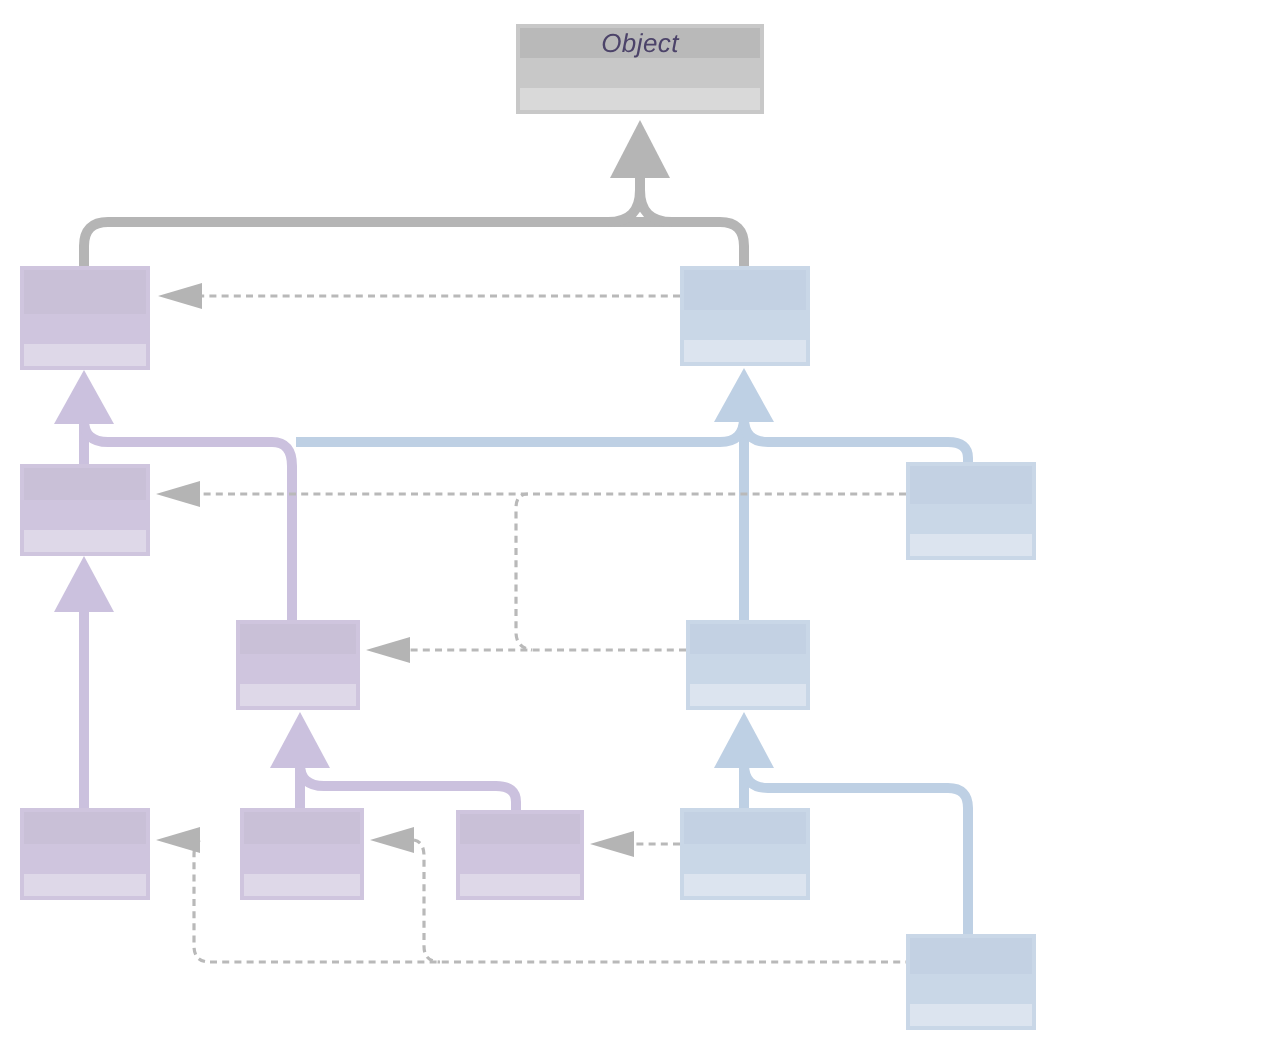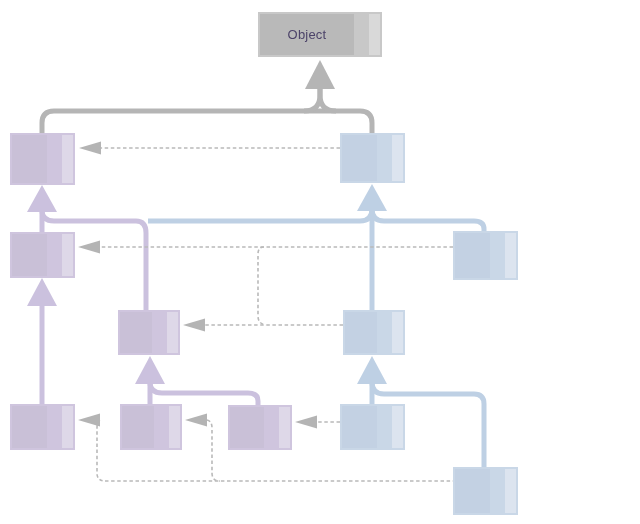--- a/index.html
+++ b/index.html
@@ -7,21 +7,21 @@
     --gray-line:#b5b5b5; --gray-header:#b9b9b9; --gray-footer:#d9d9d9; --gray-border:#c8c8c8;
     --purple-line:#cbc1de; --purple-header:#c9c0d7; --purple-footer:#ded8e8; --purple-border:#cfc5de;
     --blue-line:#bed0e4; --blue-header:#c3d1e3; --blue-footer:#dce4ef; --blue-border:#c9d7e7;
     --dashed-line:#b9b9b9; --dashed-arrow:#b4b4b4; --label-color:#4c4369;
   }
   html,body{margin:0;padding:0;}
   body{font-family:"Liberation Sans", sans-serif; background:var(--background);}
   #canvas{position:relative; width:640px; height:524px; background:var(--background); overflow:hidden;}
   #connectors{position:absolute; left:0; top:0; width:640px; height:524px; display:block;}
 
-  .node{position:absolute; box-sizing:border-box; display:flex; gap:15px; padding:2px;}
+  .node{position:absolute; box-sizing:border-box; display:flex; flex-direction:column; gap:15px; padding:2px;font-style:italic;}
   .node.purple{background:var(--purple-border);}
   .node.blue{background:var(--blue-border);}
   .node.gray{background:var(--gray-border);}
   .compartment{box-sizing:border-box;}
   .head{flex:1 1 auto; display:flex; align-items:center; justify-content:center;}
   .foot{flex:0 0 11px;}
   .purple .head{background:var(--purple-header);} .purple .foot{background:var(--purple-footer);}
   .blue .head{background:var(--blue-header);}     .blue .foot{background:var(--blue-footer);}
   .gray .head{background:var(--gray-header);}     .gray .foot{background:var(--gray-footer);}
   .node-label{font-size:13px; color:var(--label-color); letter-spacing:.2px;}

